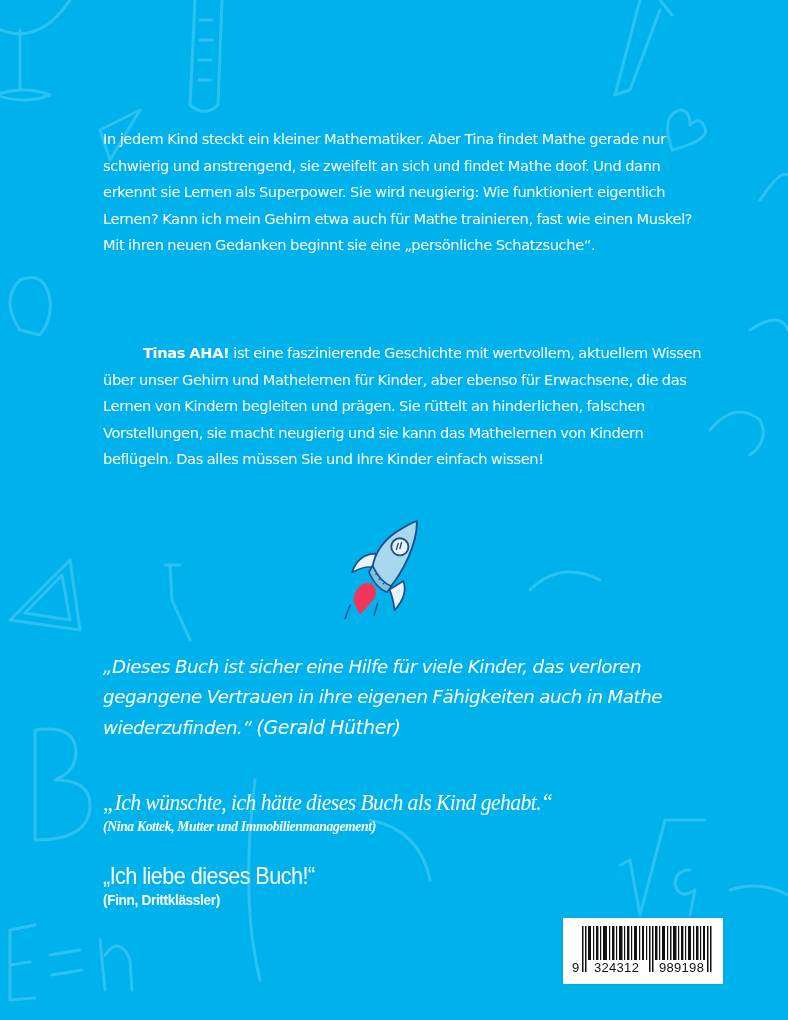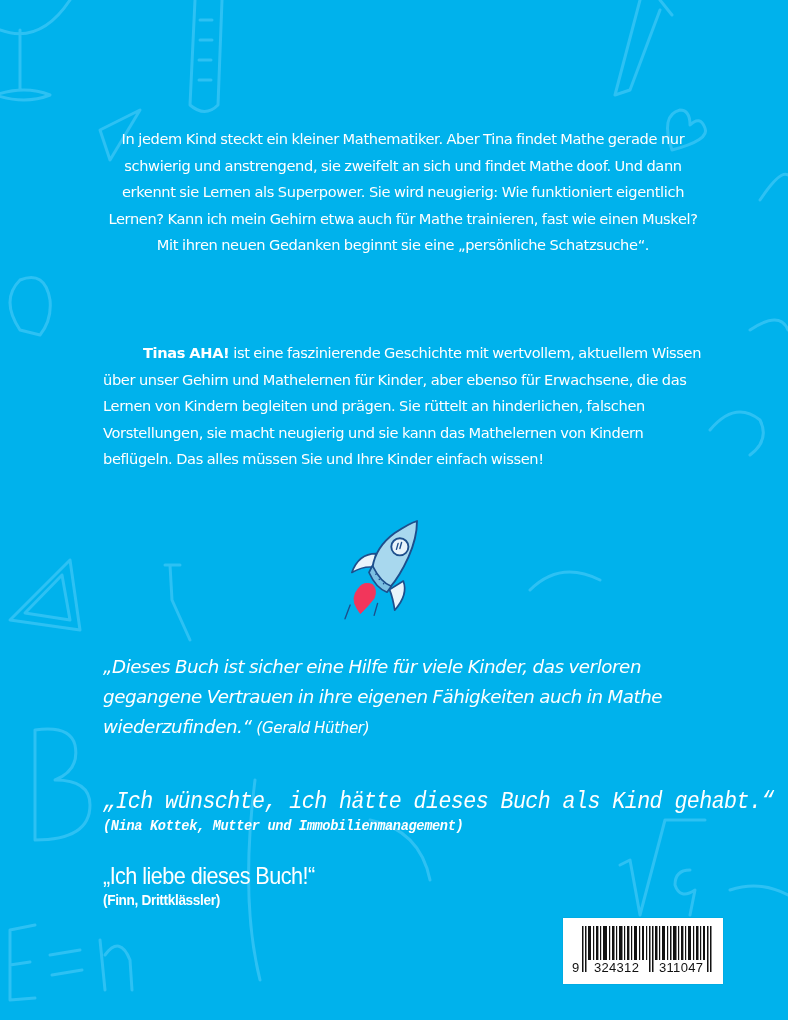--- a/index.html
+++ b/index.html
@@ -34,21 +34,21 @@
       left: 103px;
       width: 600px;
       font-family: "DejaVu Sans", sans-serif;
       font-size: 14.6px;
       line-height: 26.6px;
       color: #ffffff;
       letter-spacing: -0.35px;
       word-spacing: -0.5px;
     }
     .blurb p { margin: 0; }
-    .blurb-1 { top: 126px; text-align: center; }
+    .blurb-1 { top: 126px; }
     .blurb-2 { top: 340px; }
     .blurb strong { font-weight: bold; margin-left: 40px; }
     .rocket {
       position: absolute;
       left: 333px;
       top: 510px;
       width: 120px;
       height: 125px;
     }
     .quote-1 {
@@ -57,29 +57,29 @@
       top: 652px;
       width: 600px;
       font-family: "DejaVu Sans", sans-serif;
       font-style: italic;
       font-size: 18.3px;
       line-height: 30px;
       letter-spacing: -0.45px;
       word-spacing: -0.5px;
     }
     .quote-1 .author {
-      font-size: 15px;
+      font-size: 19px;
       letter-spacing: -0.3px;
     }
     .quote-2 {
       position: absolute;
       left: 103px;
       top: 788px;
       width: 600px;
-      font-family: Liberation Mono, monospace;
+      font-family: Liberation Serif, serif;
       font-style: italic;
     }
     .quote-2 .text, .quote-3 .text {
       display: block;
       font-size: 24px;
       line-height: 28px;
       letter-spacing: -0.6px;
       transform: scaleX(0.9);
       transform-origin: left;
       white-space: nowrap;
@@ -245,14 +245,14 @@
       <rect x="133" y="8" width="2.5" height="34"></rect>
       <rect x="137" y="8" width="1.2" height="34"></rect>
       <rect x="140" y="8" width="2" height="34"></rect>
 
       <rect x="144" y="8" width="1.5" height="46"></rect>
       <rect x="147" y="8" width="1.5" height="46"></rect>
     </g>
   </svg>
   <span class="digits digit-lead">9</span>
   <span class="digits digit-left">324312</span>
-  <span class="digits digit-right">311047</span>
+  <span class="digits digit-right">989198</span>
 </div>
 
 </body></html>

